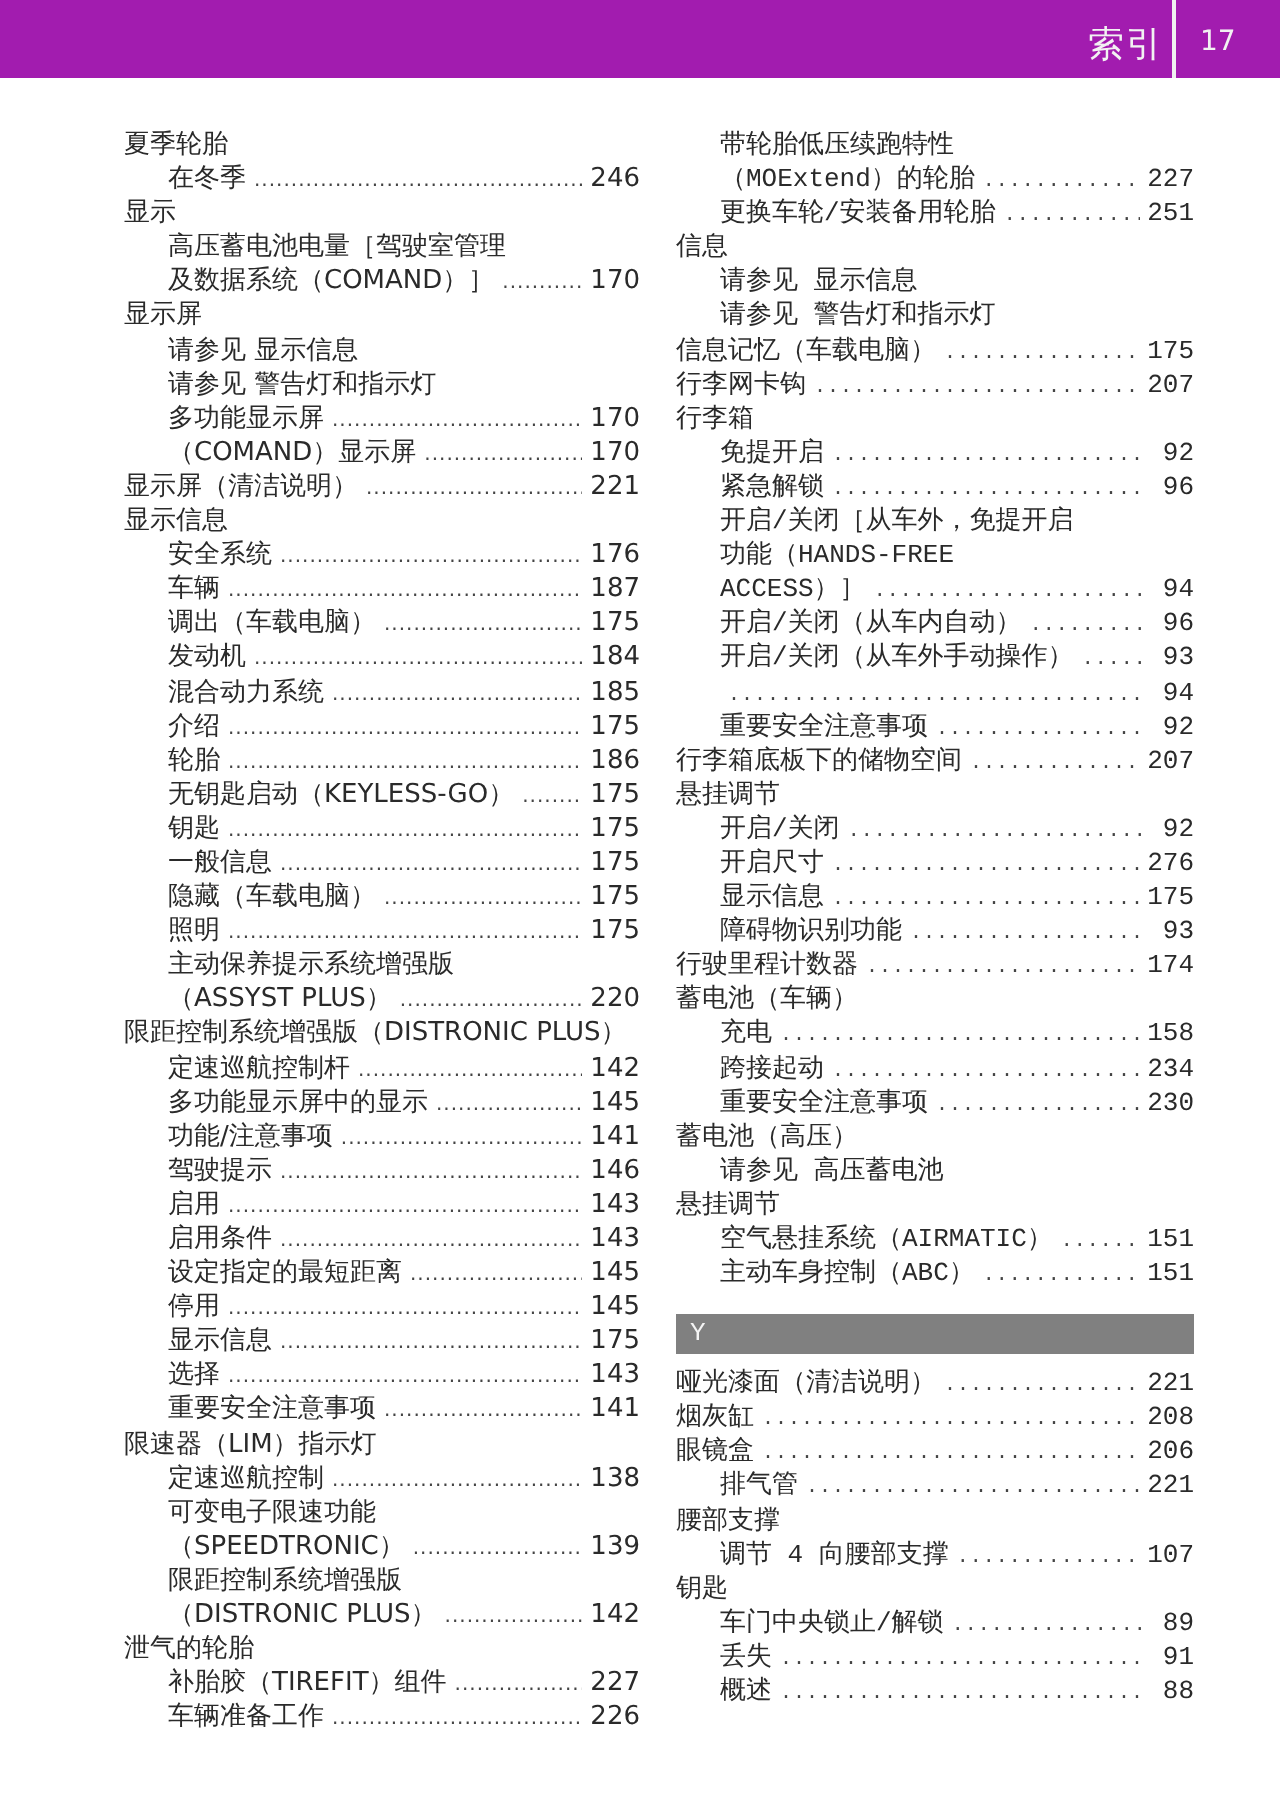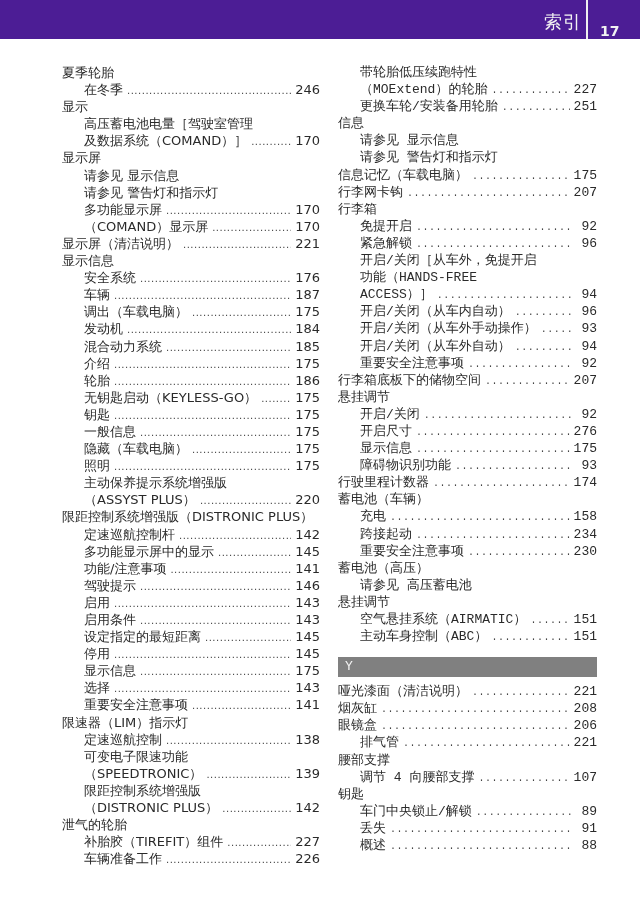--- a/index.html
+++ b/index.html
@@ -2,30 +2,30 @@
 <html><head>
 <meta charset="utf-8">
 <style>
   html, body { margin: 0; padding: 0; }
   body {
     width: 640px; height: 908px; background: #ffffff; position: relative; overflow: hidden;
     font-family: "DejaVu Sans", "Liberation Sans", sans-serif; color: #2a2a2a;
   }
   .header {
     position: absolute; left: 0; top: 0; width: 640px; height: 39px;
-    background: #4c1d95;
+    background: #a21caf;
   }
   .header-title {
     position: absolute; right: 58px; top: 10px; font-size: 18px; color: #f2f2f2; letter-spacing: 1px;
   }
   .header-divider {
     position: absolute; left: 586px; top: 0; width: 2px; height: 39px; background: #f0f0f0;
   }
   .header-page {
-    position: absolute; left: 600px; top: 23px; font-size: 14px; font-weight: bold; color: #f2f2f2;
+    position: absolute; left: 600px; top: 13px; font-size: 14px; font-weight: normal; color: #f2f2f2;
   }
   .col { position: absolute; }
   .col-left { left: 62px; top: 64px; width: 258px; }
   .col-right { left: 338px; top: 64px; width: 259px; font-family: Liberation Mono, monospace; }
   .line {
     height: 17.1px; line-height: 17.1px; font-size: 13px; white-space: nowrap;
     display: flex; align-items: baseline; overflow: hidden;
   }
   .line.sub { padding-left: 22px; }
   .line .label { flex: 0 0 auto; }
@@ -324,21 +324,20 @@
         <span class="label">开启/关闭（从车内自动）</span>
         <span class="dots"></span>
         <span class="page">96</span>
       </div>
       <div class="line sub">
         <span class="label">开启/关闭（从车外手动操作）</span>
         <span class="dots"></span>
         <span class="page">93</span>
       </div>
       <div class="line sub">
-        <span class="label">开启/关闭（从车外自动）</span>
         <span class="dots"></span>
         <span class="page">94</span>
       </div>
       <div class="line sub">
         <span class="label">重要安全注意事项</span>
         <span class="dots"></span>
         <span class="page">92</span>
       </div>
       <div class="line">
         <span class="label">行李箱底板下的储物空间</span>

